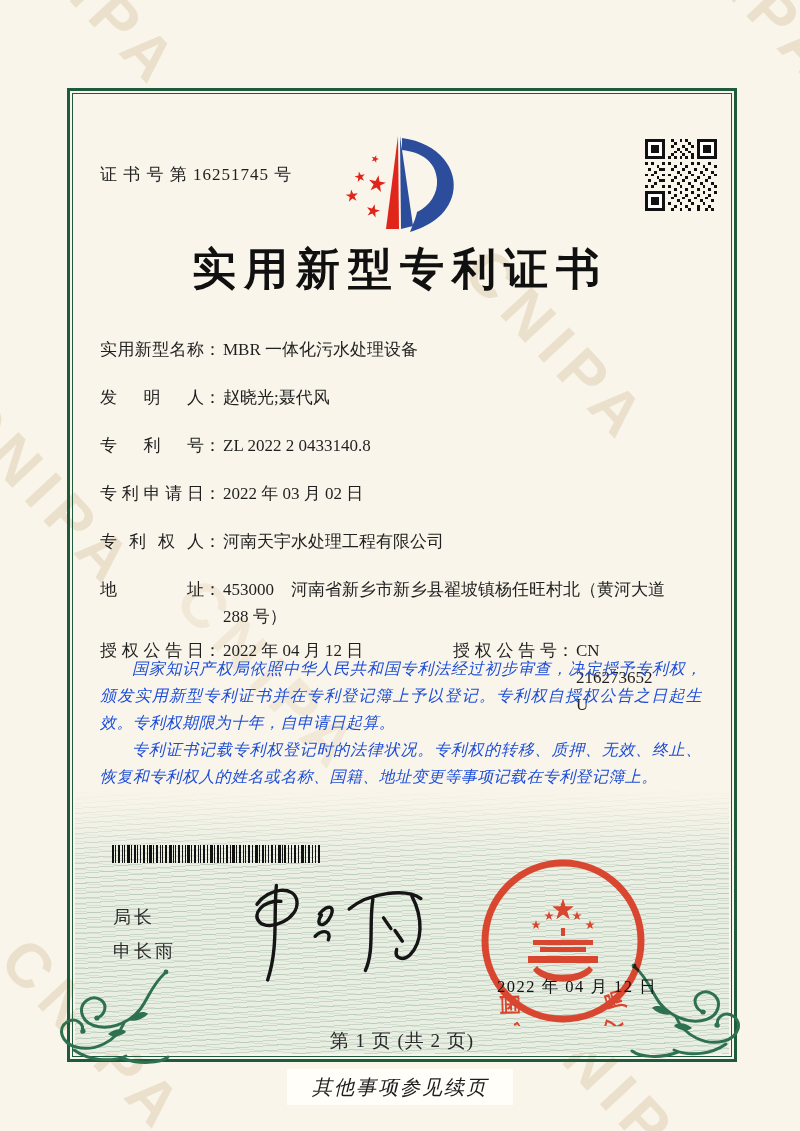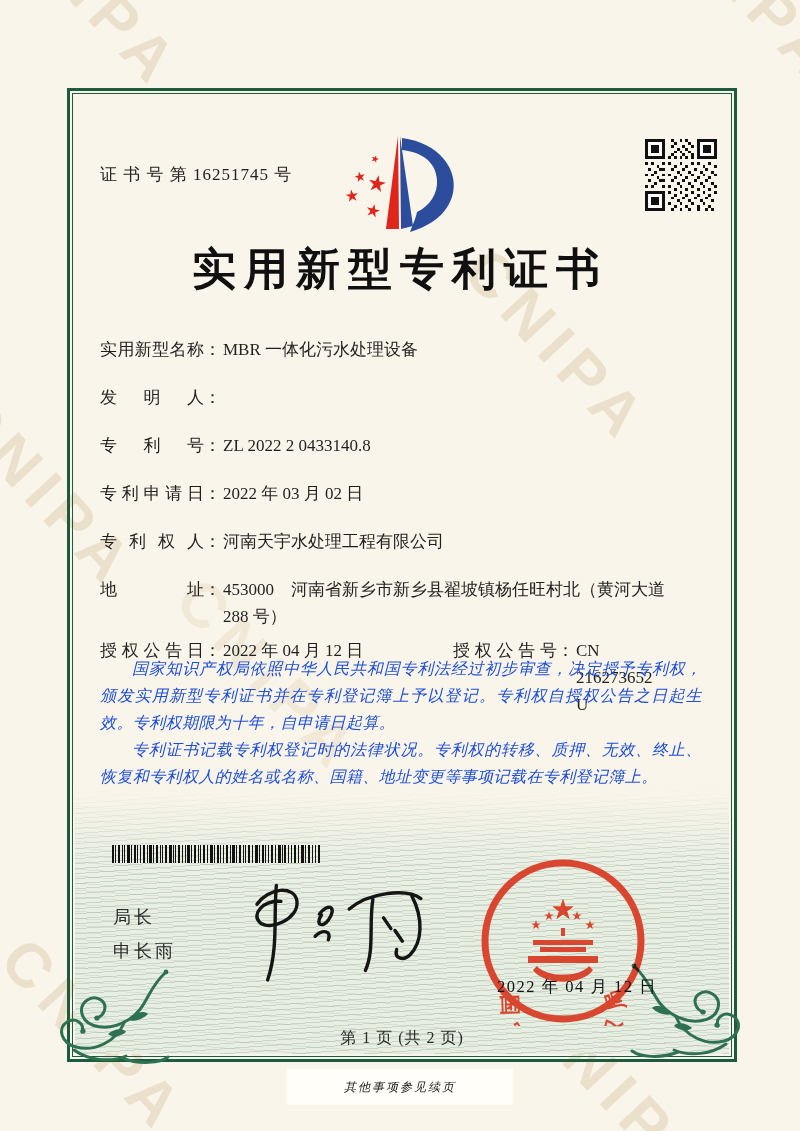--- a/index.html
+++ b/index.html
@@ -65,24 +65,24 @@
   .seal{position:absolute;left:478px;top:856px;width:170px;height:170px;
     opacity:.93;mix-blend-mode:multiply;z-index:4;}
   .seal-date{position:absolute;left:497px;top:976px;z-index:5;
     font-size:16.5px;letter-spacing:1.5px;color:#111;}
   
   .flourish{position:absolute;width:120px;height:108px;z-index:4;}
   .flourish.bl{left:50px;top:966px;}
   .flourish.br{left:630px;top:960px;transform:scaleX(-1);}
   
   .page-num{position:absolute;left:67px;top:1028px;width:670px;text-align:center;
-    font-size:16px;letter-spacing:1px;color:#2a2a2a;}
+    font-size:19px;letter-spacing:1px;color:#2a2a2a;}
   .cont-box{position:absolute;left:287px;top:1069px;width:226px;height:36px;
     background:#fffef9;display:flex;align-items:center;justify-content:center;z-index:3;}
-  .cont-box span{font-size:12px;font-style:italic;letter-spacing:2px;color:#1c1c1c;}
+  .cont-box span{font-size:20px;font-style:italic;letter-spacing:2px;color:#1c1c1c;}
 </style>
 </head>
 <body>
 
 <div class="page">
 
   <span class="wm" style="left:-30px;top:-45px;">CNIPA</span>
   <span class="wm" style="left:628px;top:-50px;">CNIPA</span>
   <span class="wm" style="left:438px;top:310px;">CNIPA</span>
   <span class="wm" style="left:-75px;top:455px;">CNIPA</span>
@@ -144,20 +144,21 @@
 
     <div class="fields">
       <div class="frow">
         <span class="flabel">实用新型名称</span>
           <span class="colon">：</span>
         <span class="fvalue">MBR 一体化污水处理设备</span>
       </div>
       <div class="frow">
         <span class="flabel">发明人</span>
           <span class="colon">：</span>
+        <span class="fvalue">赵晓光;聂代风</span>
       </div>
       <div class="frow">
         <span class="flabel">专利号</span>
           <span class="colon">：</span>
         <span class="fvalue">ZL 2022 2 0433140.8</span>
       </div>
       <div class="frow">
         <span class="flabel">专利申请日</span>
           <span class="colon">：</span>
         <span class="fvalue">2022 年 03 月 02 日</span>

